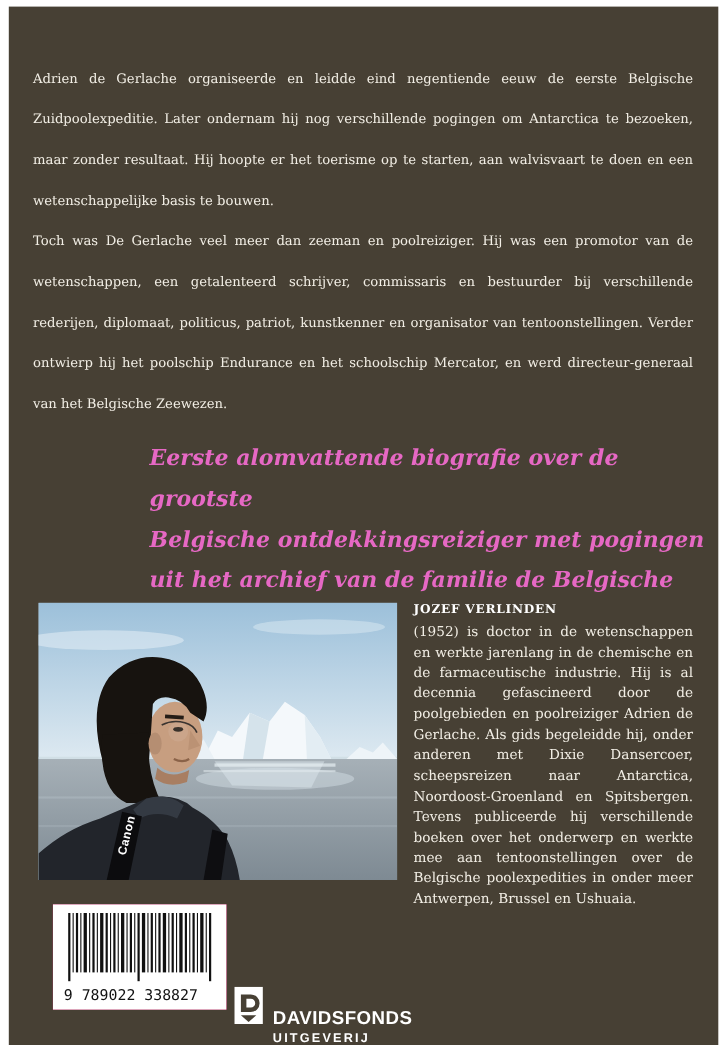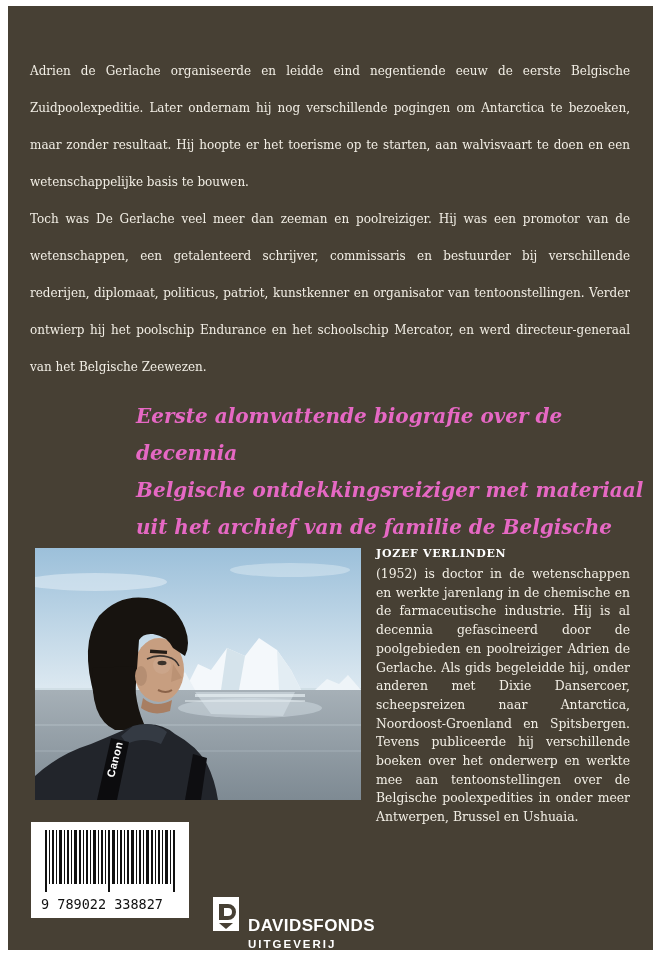--- a/index.html
+++ b/index.html
@@ -29,21 +29,21 @@
   .author{
     position:absolute;left:376px;top:547px;width:254px;color:#f2eee5;
   }
   .author-name{
     font-size:11px;font-weight:bold;letter-spacing:0.7px;color:#ffffff;
   }
   .author-bio{
     margin-top:5px;font-size:12.4px;line-height:18.7px;text-align:justify;
   }
   .barcode-box{
-    position:absolute;left:31px;top:822px;width:158px;height:96px;background:#be185d;
+    position:absolute;left:48px;top:822px;width:158px;height:96px;background:#be185d;
   }
   .publisher{
     position:absolute;left:213px;top:877px;display:flex;gap:9px;align-items:center;
     color:#ffffff;font-family:"Liberation Sans", sans-serif;
   }
   .pub-text{display:flex;flex-direction:column;margin-top:40px;}
   .pub-name{font-size:17px;font-weight:bold;letter-spacing:0.4px;line-height:1.1;}
   .pub-imprint{font-size:11.5px;font-weight:bold;letter-spacing:2px;margin-top:3px;line-height:1;}
 </style>
 </head>
@@ -51,22 +51,22 @@
 
 <div class="page">
   <div class="cover"></div>
 
   <div class="blurb">
     <p>Adrien de Gerlache organiseerde en leidde eind negentiende eeuw de eerste Belgische Zuidpoolexpeditie. Later ondernam hij nog verschillende pogingen om Antarctica te bezoeken, maar zonder resultaat. Hij hoopte er het toerisme op te starten, aan walvisvaart te doen en een wetenschappelijke basis te bouwen.</p>
     <p>Toch was De Gerlache veel meer dan zeeman en poolreiziger. Hij was een promotor van de wetenschappen, een getalenteerd schrijver, commissaris en bestuurder bij verschillende rederijen, diplomaat, politicus, patriot, kunstkenner en organisator van tentoonstellingen. Verder ontwierp hij het poolschip Endurance en het schoolschip Mercator, en werd directeur-generaal van het Belgische Zeewezen.</p>
   </div>
 
   <div class="tagline">
-    <div>Eerste alomvattende biografie over de decennia</div>
-    <div>Belgische ontdekkingsreiziger met materiaal</div>
+    <div>Eerste alomvattende biografie over de grootste</div>
+    <div>Belgische ontdekkingsreiziger met pogingen</div>
     <div>uit het archief van de familie de Belgische</div>
   </div>
 
   <div class="photo">
     <svg viewBox="0 0 326 252" preserveAspectRatio="none">
       <defs>
         <linearGradient id="sky" x1="0" y1="0" x2="0" y2="1">
           <stop offset="0" stop-color="#9cc0da"></stop>
           <stop offset="1" stop-color="#dde9f1"></stop>
         </linearGradient>

